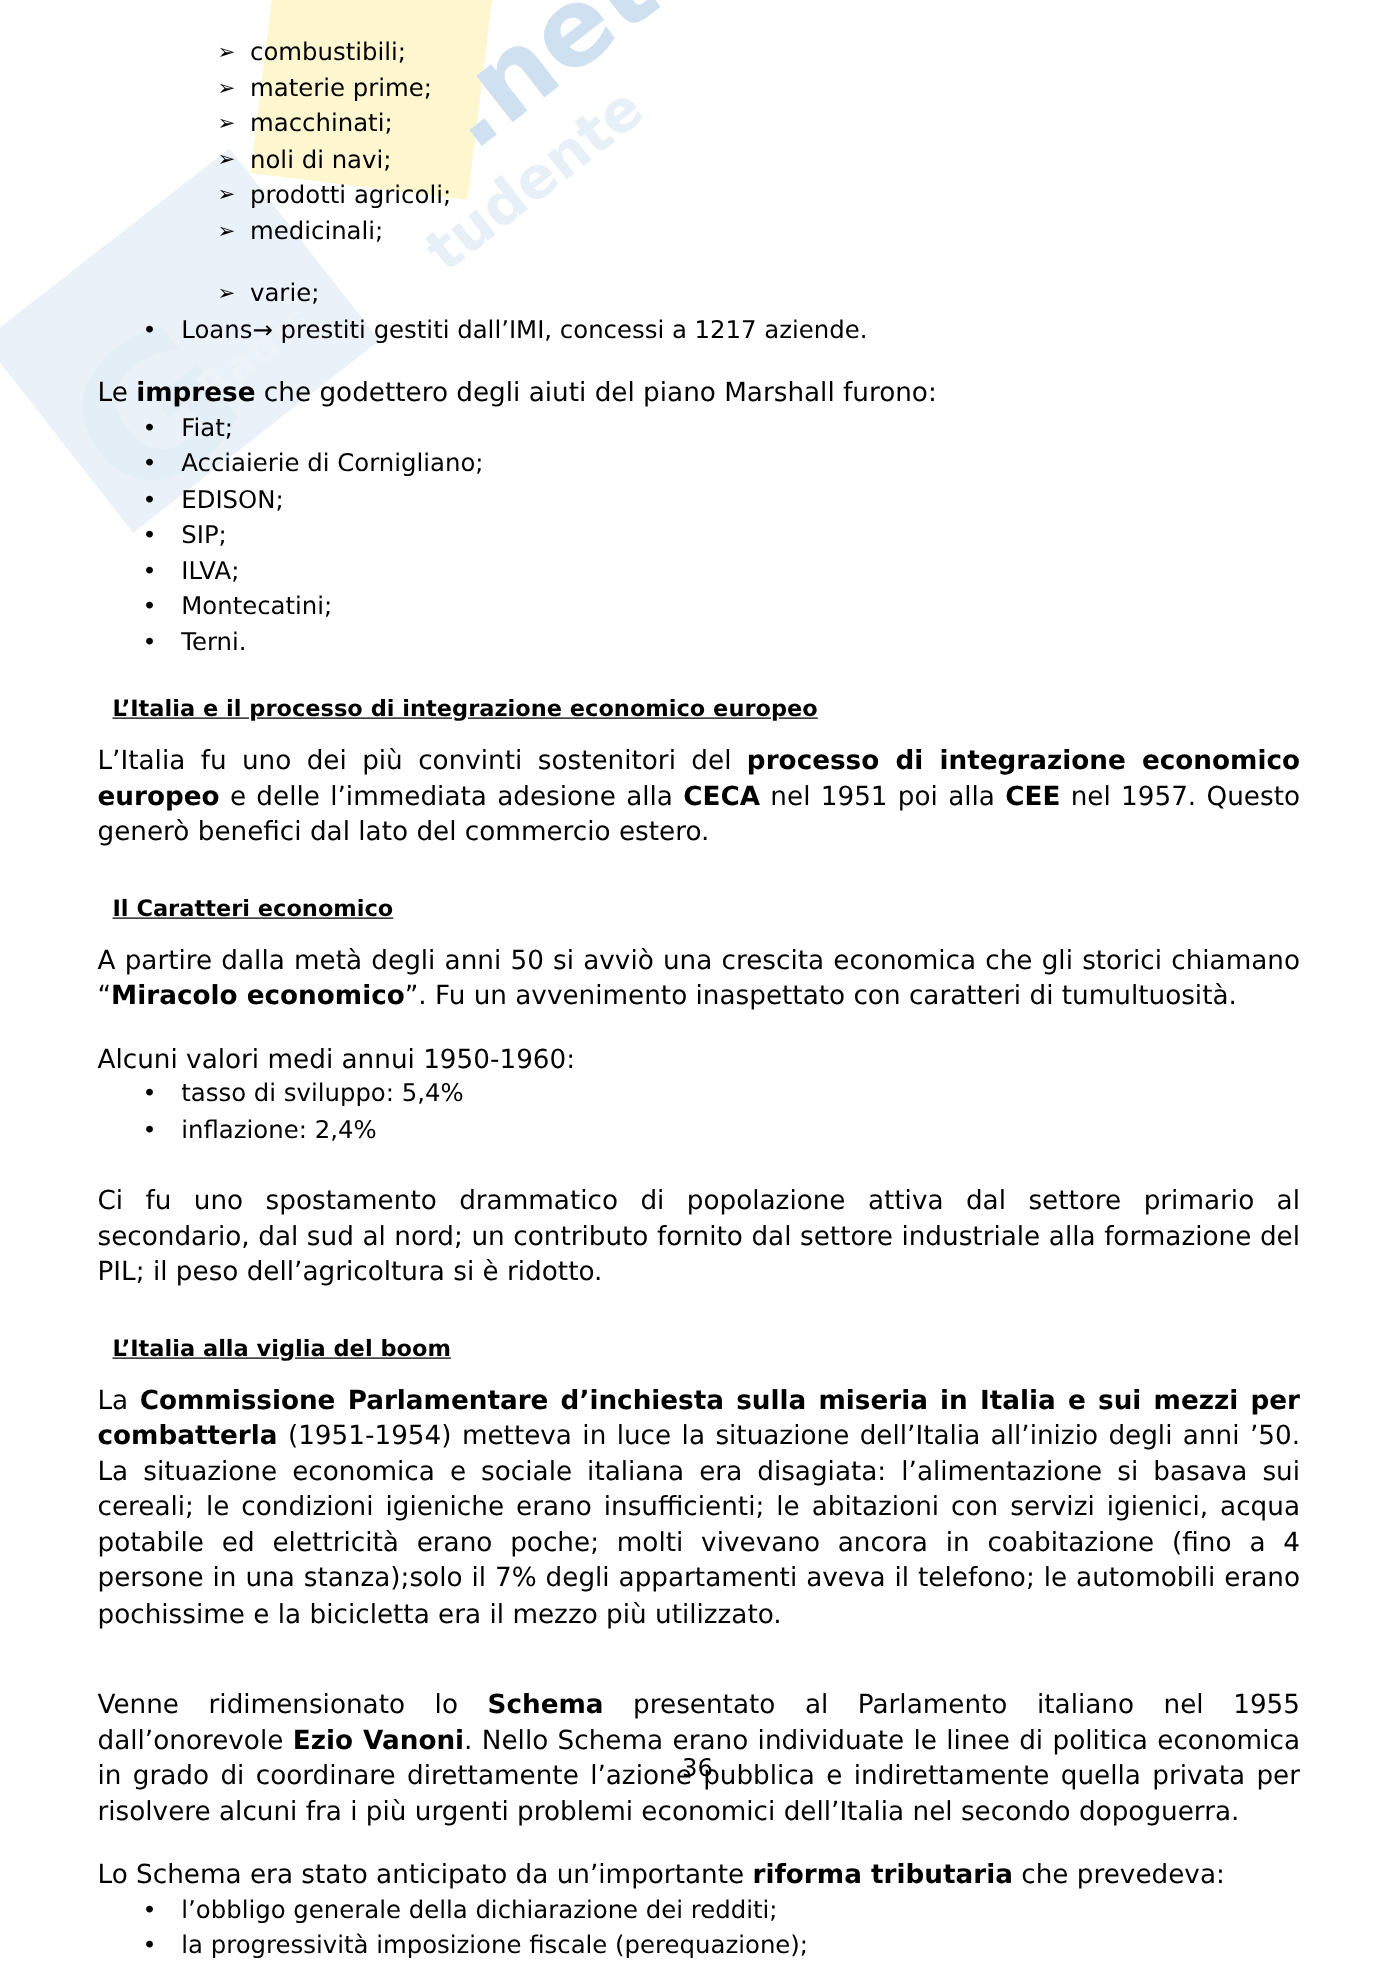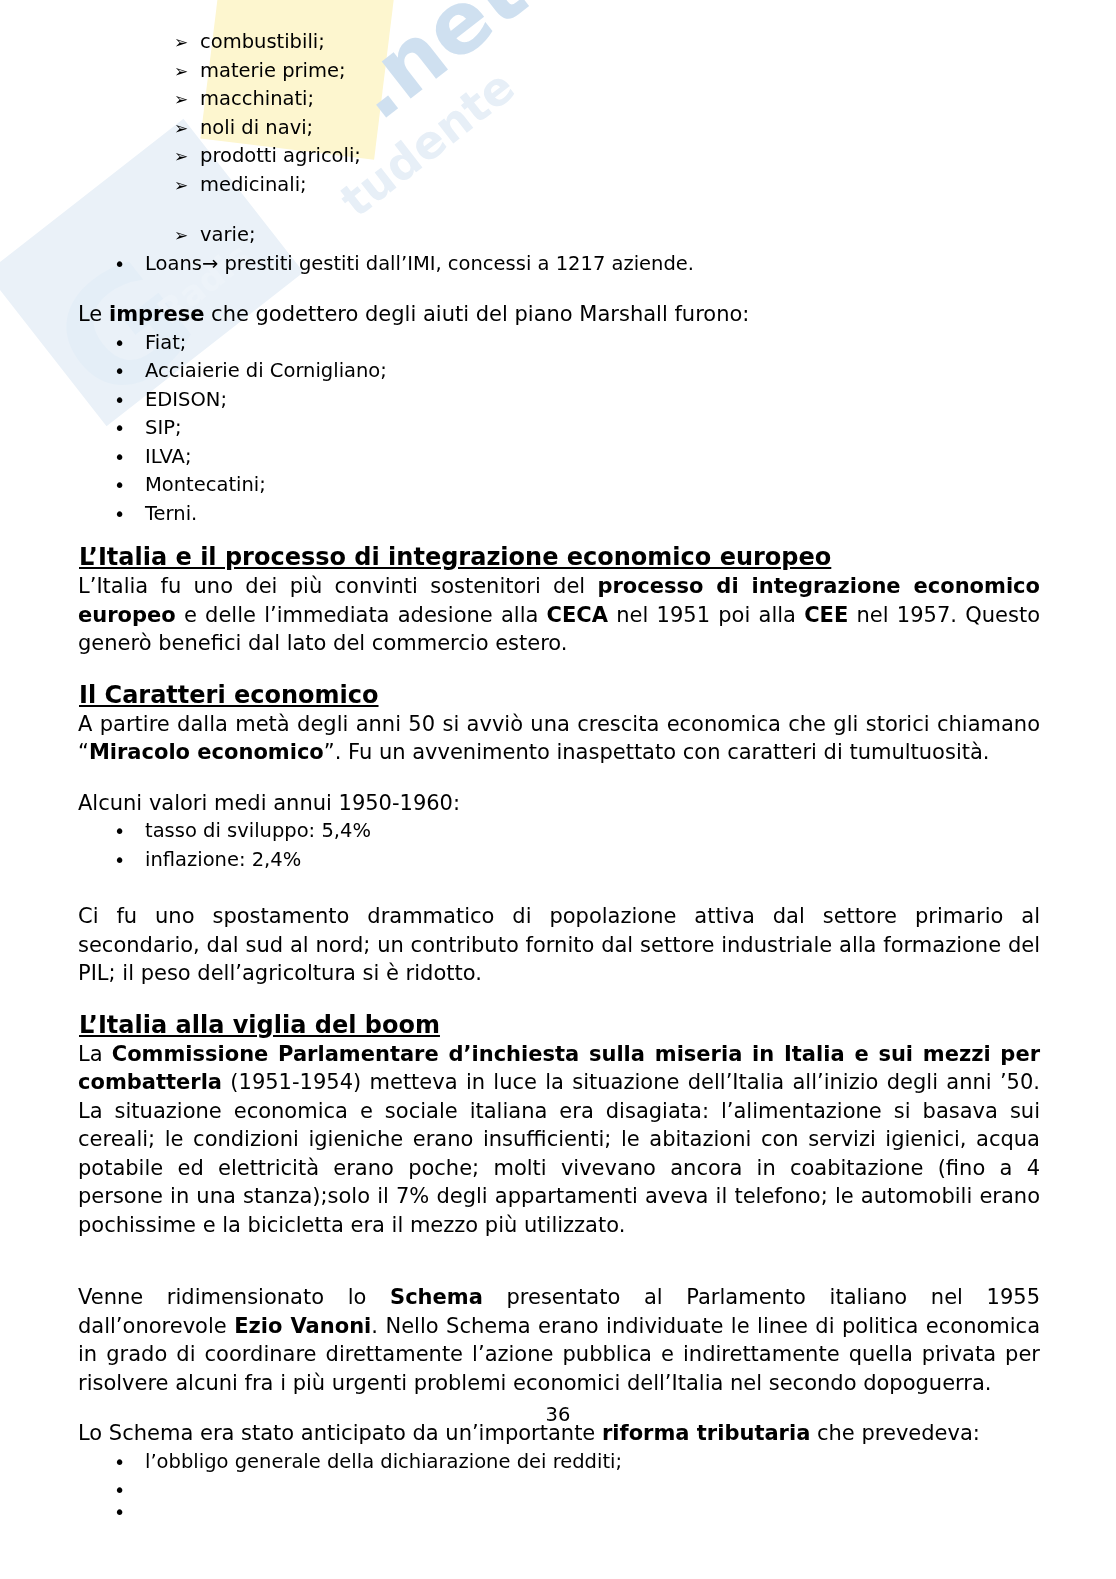--- a/index.html
+++ b/index.html
@@ -107,22 +107,22 @@
   p.para {
     margin: 0;
     text-align: justify;
     font-size: 21px;
     line-height: 28.5px;
     color: #000000;
   }
   p.para.nojust { text-align: left; }
 
   h2.sec {
-    margin: 1px;
-    font-size: 24px;
+    margin: 12px;
+    font-size: 18px;
     line-height: 28px;
     font-weight: bold;
     text-decoration: underline;
     color: #000000;
   }
 
   ul.lst {
     list-style: none;
     margin: 0;
     padding: 0;
@@ -270,21 +270,21 @@
     <div class="gap-md"></div>
 
     <p class="para"><span>Venne ridimensionato lo </span><span class="bd">Schema</span><span> presentato al Parlamento italiano nel 1955 dall’onorevole </span><span class="bd">Ezio Vanoni</span><span>. Nello Schema erano individuate le linee di politica economica in grado di coordinare direttamente l’azione pubblica e indirettamente quella privata per risolvere alcuni fra i più urgenti problemi economici dell’Italia nel secondo dopoguerra.</span></p>
 
     <div class="gap-md"></div>
 
     <p class="para nojust"><span>Lo Schema era stato anticipato da un’importante </span><span class="bd">riforma tributaria</span><span> che prevedeva:</span></p>
 
     <ul class="lst">
       <li><span class="mk">•</span><span>l’obbligo generale della dichiarazione dei redditi;</span></li>
-      <li><span class="mk">•</span></li>
+      <li><span class="mk">•</span><span>la progressività imposizione fiscale (perequazione);</span></li>
     </ul>
 
     <div class="gap-md"></div>
 
     <ul class="lst">
       <li>
           <span class="mk">•</span>
         </li>
     </ul>
 

